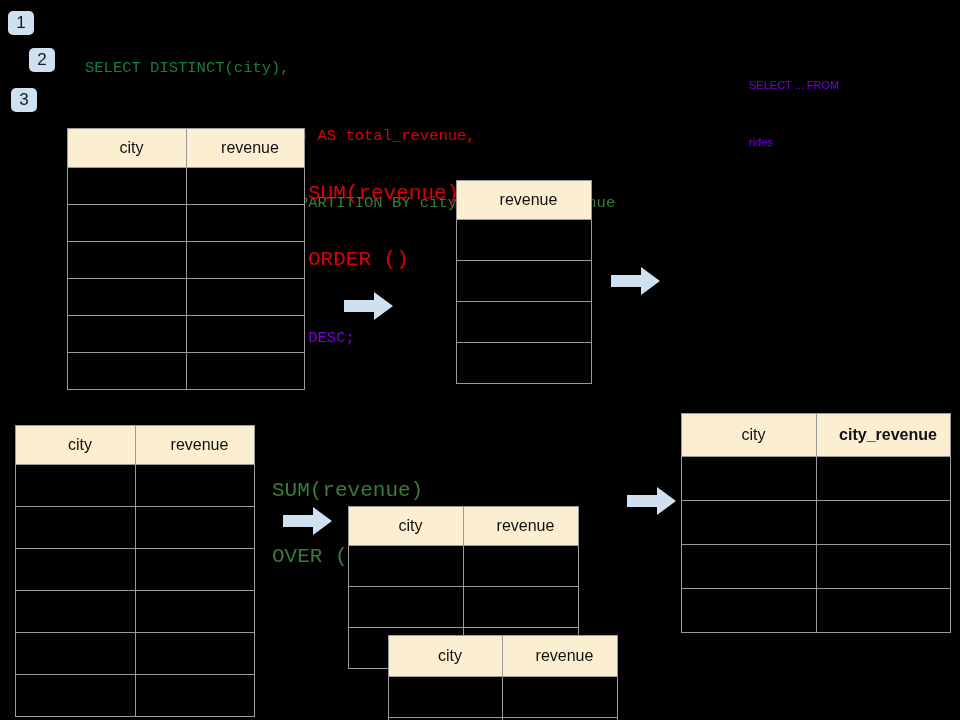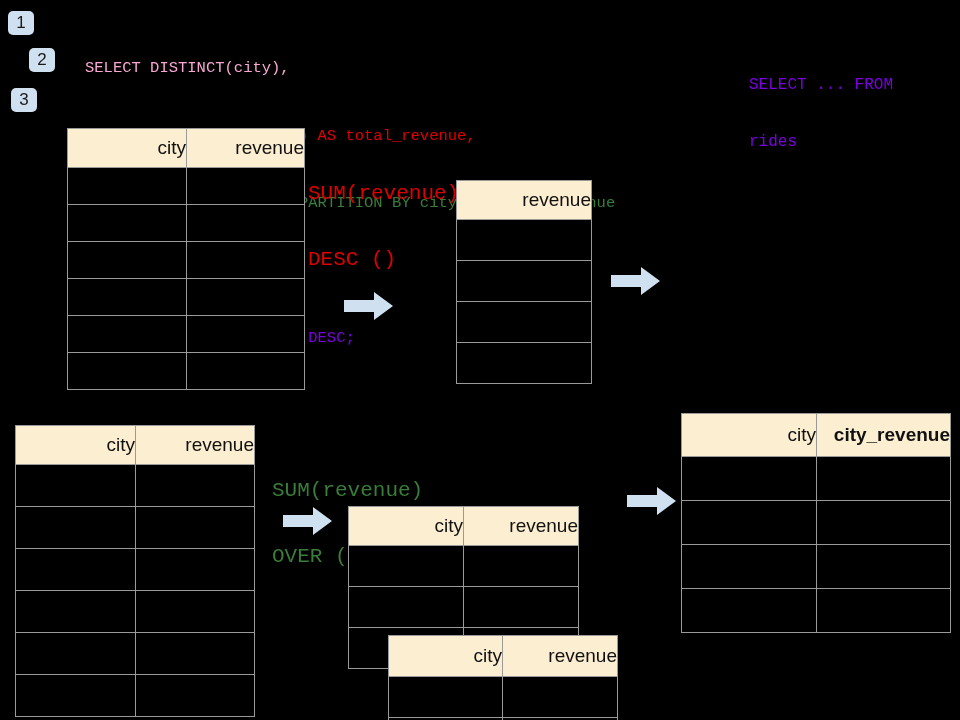--- a/index.html
+++ b/index.html
@@ -36,22 +36,22 @@
     font-family: "Liberation Mono", monospace;
     font-size: 15.5px;
     line-height: 22.5px;
     white-space: pre;
     letter-spacing: 0px;
   }
   .sql-line { white-space: pre; }
 
   .side-note {
     position: absolute;
-    font-family: Liberation Mono, monospace;
-    font-size: 16px;
+    font-family: Liberation Sans, sans-serif;
+    font-size: 11px;
     line-height: 19px;
     white-space: pre;
   }
 
   
   .annot {
     position: absolute;
     font-family: "Liberation Mono", monospace;
     font-size: 21px;
     line-height: 22px;
@@ -68,22 +68,22 @@
   .tbl td, .tbl th {
     border: 1px solid #9a9a9a;
     padding: 0;
     margin: 0;
   }
   .tbl th {
     background: #fceed0;
     color: #111111;
     font-family: "Liberation Sans", sans-serif;
     font-weight: normal;
-    font-size: 19px;
-    text-align: right;
+    font-size: 16px;
+    text-align: center;
     padding-left: 9px;
   }
   .tbl td {
     background: #000000;
   }
 
   
   .arrow {
     position: absolute;
   }
@@ -91,35 +91,35 @@
 </head>
 <body>
 
 <div id="canvas">
 
   <div class="badge" style="left:8px; top:11px;">1</div>
   <div class="badge" style="left:29px; top:48px;">2</div>
   <div class="badge" style="left:11px; top:88px;">3</div>
 
   <div class="sql-block" style="left:85px; top:12px;">
-    <div class="sql-line" style="color: #f9a8d4;">SELECT DISTINCT(city),</div>
+    <div class="sql-line" style="color: #15803d;">SELECT DISTINCT(city),</div>
     <div class="sql-line" style="color: rgb(224, 0, 0);">    SUM(revenue) OVER () AS total_revenue,</div>
     <div class="sql-line" style="color: rgb(58, 125, 58);">    SUM(revenue) OVER (PARTITION BY city) as city_revenue</div>
     <div class="sql-line" style="color: rgb(123, 0, 224);">  FROM rides</div>
     <div class="sql-line" style="color: rgb(123, 0, 224);">  ORDER by city_revenue DESC;</div>
   </div>
 
   <div class="side-note" style="left: 749px; top: 38px; color: rgb(123, 0, 224);">
     <div>SELECT ... FROM</div>
     <div>rides</div>
   </div>
 
   <div class="annot" style="left: 308px; top: 139px; color: rgb(224, 0, 0);">
     <div>SUM(revenue)</div>
-    <div>DESC ()</div>
+    <div>ORDER ()</div>
   </div>
 
   <div class="annot" style="left: 272px; top: 436px; color: rgb(58, 125, 58);">
     <div>SUM(revenue)</div>
     <div>OVER (PARTITION</div>
   </div>
 
   <table class="tbl" style="left:67px; top:128px; width:237px; z-index:3;">
     <colgroup>
         <col style="width:119px">

